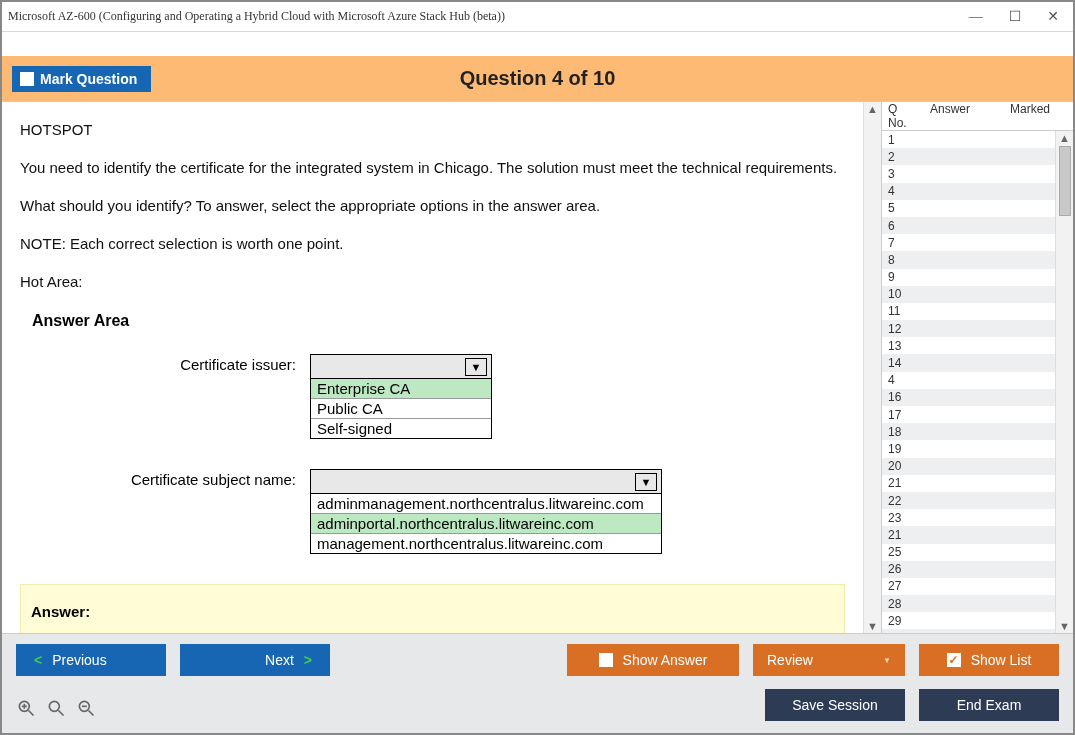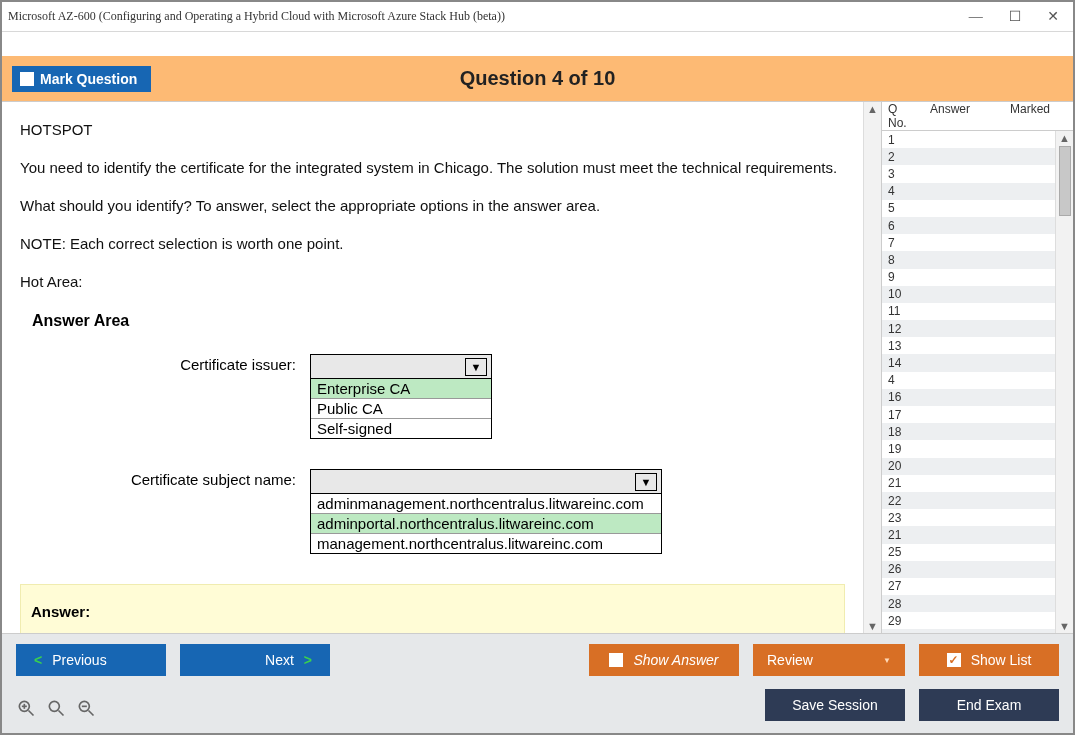--- a/index.html
+++ b/index.html
@@ -460,21 +460,21 @@
     <div class="footer-row">
       <div class="btn blue prev">
         <span class="ch-left">&lt;</span>
         <span>Previous</span>
       </div>
       <div class="btn blue next">
         <span>Next</span>
         <span class="ch-right">&gt;</span>
       </div>
       <div class="spacer"></div>
-      <div class="btn orange" style="width:150px;font-style:italic;">
+      <div class="btn orange" style="width:172px;">
         <span class="sq"></span>
         <span>Show Answer</span>
       </div>
       <div class="btn orange review">
         <span>Review</span>
         <span class="tiny-down">▼</span>
       </div>
       <div class="btn orange" style="width:140px;">
         <span class="sq check">✓</span>
         <span>Show List</span>

